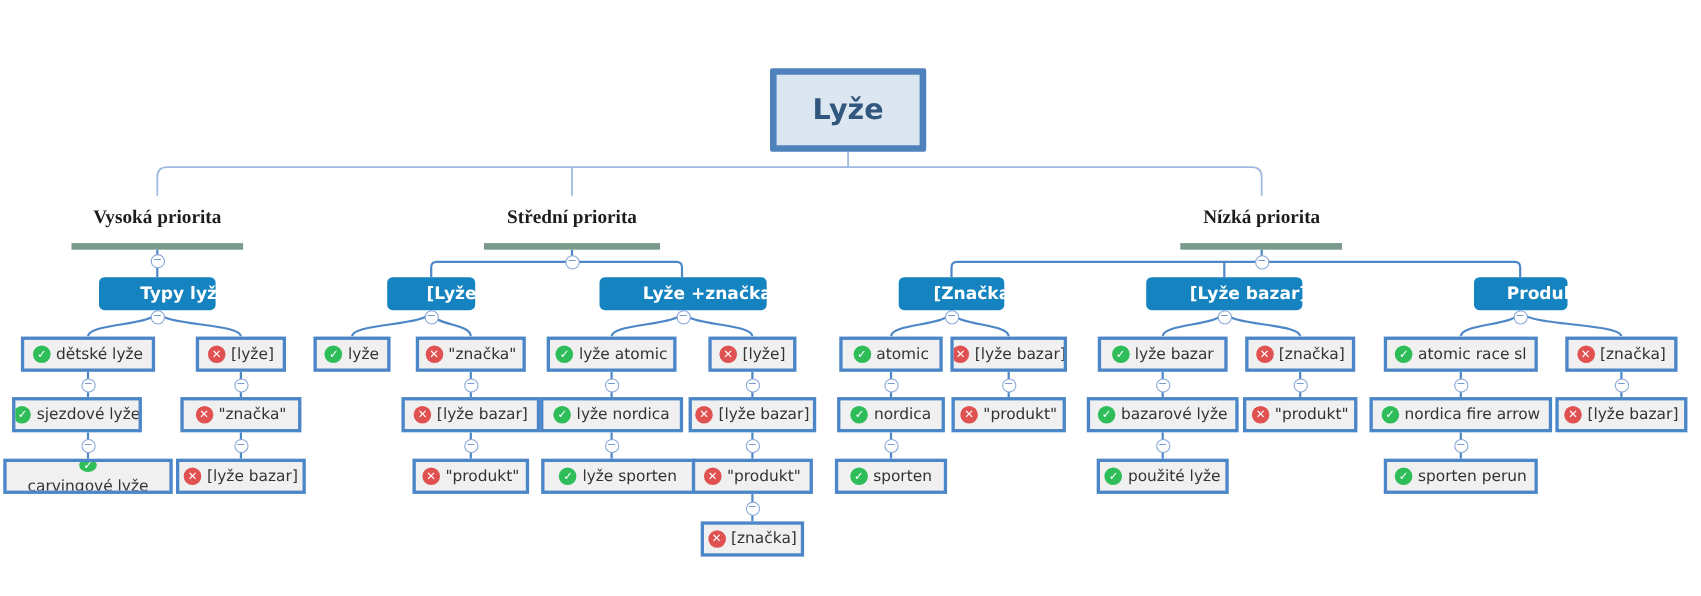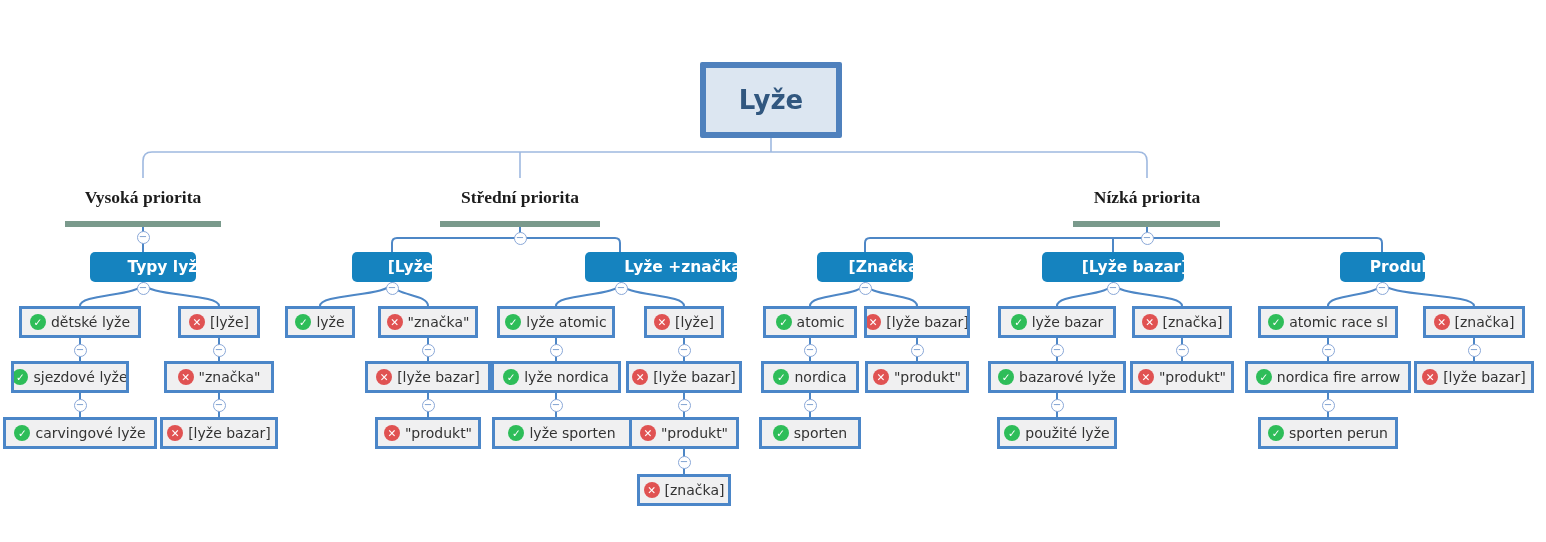--- a/index.html
+++ b/index.html
@@ -68,34 +68,34 @@
 
   <div class="blabel" style="left:33px;">Vysoká priorita</div>
   <div class="blabel" style="left:410px;">Střední priorita</div>
   <div class="blabel" style="left:1037px;">Nízká priorita</div>
   <div class="bar" style="left:65px;width:156px;"></div>
   <div class="bar" style="left:440px;width:160px;"></div>
   <div class="bar" style="left:1073px;width:147px;"></div>
 
   <div class="hdr" style="left:90px;width:106px;">Typy lyží</div>
   <div class="hdr" style="left:352px;width:80px;">[Lyže]</div>
-  <div class="hdr" style="left:545px;width:152px;margin-left:40px;">Lyže +značka</div>
+  <div class="hdr" style="left:545px;width:152px;">Lyže +značka</div>
   <div class="hdr" style="left:817px;width:96px;">[Značka]</div>
   <div class="hdr" style="left:1042px;width:142px;">[Lyže bazar]</div>
   <div class="hdr" style="left:1340px;width:85px;">Produkt</div>
 
   <div class="leaf" style="left:19px;top:306px;width:122px;">
     <span class="ic ok"></span>
       <span>dětské lyže</span>
     </div>
   <div class="leaf" style="left:11px;top:361px;width:118px;">
     <span class="ic ok"></span>
       <span>sjezdové lyže</span>
     </div>
-  <div class="leaf" style="left:3px;top:417px;width:154px;">
+  <div class="leaf" style="left:3px;top:417px;width:154px;flex-direction:column;">
     <span class="ic ok"></span>
       <span>carvingové lyže</span>
     </div>
   <div class="leaf" style="left:178px;top:306px;width:82px;">
     <span class="ic no"></span>
       <span>[lyže]</span>
     </div>
   <div class="leaf" style="left:164px;top:361px;width:110px;">
     <span class="ic no"></span>
       <span>"značka"</span>

